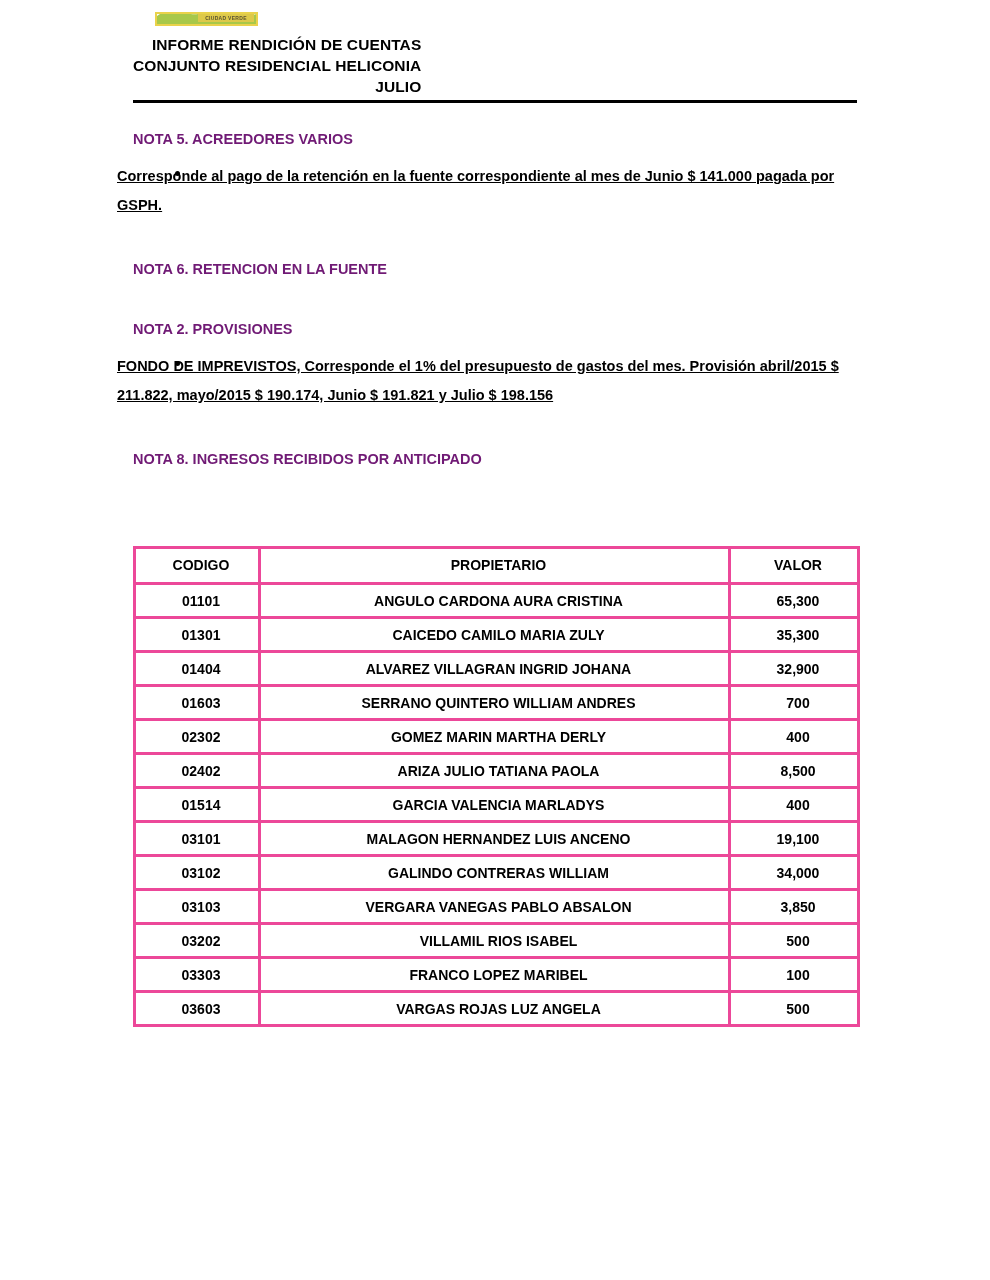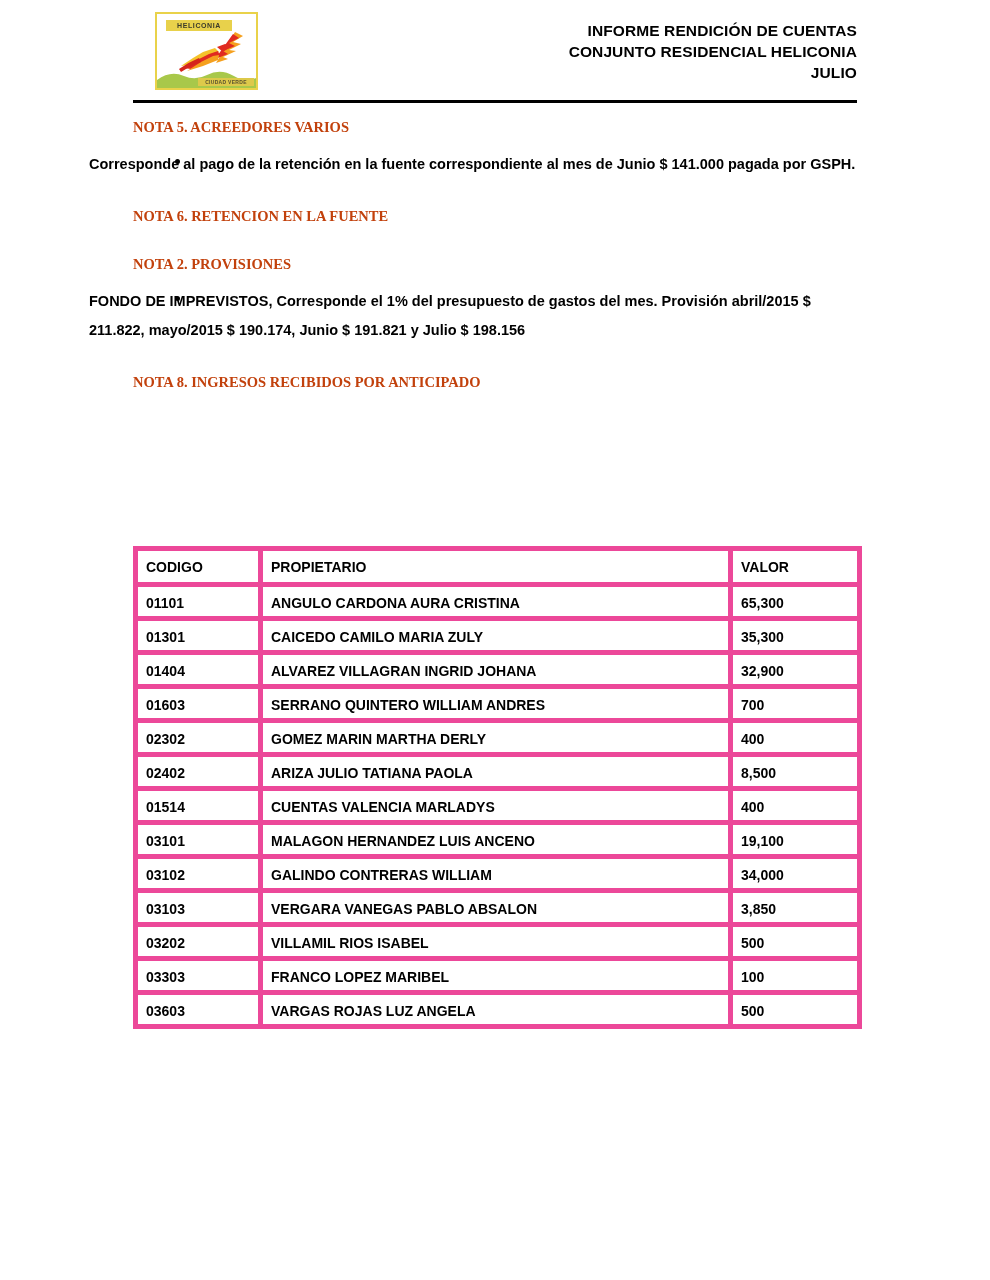--- a/index.html
+++ b/index.html
@@ -26,20 +26,21 @@
   
   .doc-header {
     position: absolute;
     left: 133px;
     top: 12px;
     width: 724px;
     height: 85px;
     display: flex;
     align-items: flex-start;
     justify-content: space-between;
+    flex-direction: column;
   }
 
   
   .logo {
     position: relative;
     width: 103px;
     height: 78px;
     margin-left: 22px;
     background: #ffffff;
     border: 2px solid #e9d24a;
@@ -120,32 +121,33 @@
   }
 
   
   .content {
     position: absolute;
     left: 0;
     top: 112px;
     width: 990px;
   }
   .note-heading {
-    font-family: Liberation Serif, serif;
+    font-family: Liberation Sans, sans-serif;
     font-size: 14.5px;
     font-weight: bold;
-    color: #c2410c;
-    margin: 4px 0 0 133px;
+    color: #701a75;
+    margin: 16px 0 0 133px;
     line-height: 22px;
   }
   .bullet-block {
     position: relative;
     margin: 12px 0 0 0;
-    padding-left: 89px;
+    padding-left: 117px;
     padding-right: 120px;
+    text-decoration: underline;
   }
   .bullet-dot {
     position: absolute;
     left: 175px;
     top: 9px;
     width: 5px;
     height: 5px;
     border-radius: 50%;
     background: #000;
   }
@@ -169,26 +171,26 @@
     border-collapse: collapse;
     width: 724px;
     table-layout: fixed;
   }
   table.cuotas col.c-codigo { width: 125px; }
   table.cuotas col.c-prop   { width: 470px; }
   table.cuotas col.c-valor  { width: 129px; }
 
   table.cuotas th,
   table.cuotas td {
-    border: 5px solid #ec4899;
+    border: 3px solid #ec4899;
     font-family: "Liberation Sans", sans-serif;
     font-size: 14px;
     font-weight: bold;
     color: #000;
-    text-align: left;
+    text-align: center;
     vertical-align: top;
     padding: 8px 0 0 8px;
     height: 34px;
     box-sizing: border-box;
   }
   table.cuotas thead th {
     height: 36px;
   }
 </style>
 </head>
@@ -290,21 +292,21 @@
             <td>GOMEZ MARIN MARTHA DERLY</td>
             <td>400</td>
           </tr>
           <tr>
             <td>02402</td>
             <td>ARIZA  JULIO  TATIANA  PAOLA</td>
             <td>8,500</td>
           </tr>
           <tr>
             <td>01514</td>
-            <td>CUENTAS VALENCIA MARLADYS</td>
+            <td>GARCIA VALENCIA MARLADYS</td>
             <td>400</td>
           </tr>
           <tr>
             <td>03101</td>
             <td>MALAGON  HERNANDEZ LUIS  ANCENO</td>
             <td>19,100</td>
           </tr>
           <tr>
             <td>03102</td>
             <td>GALINDO CONTRERAS WILLIAM</td>

